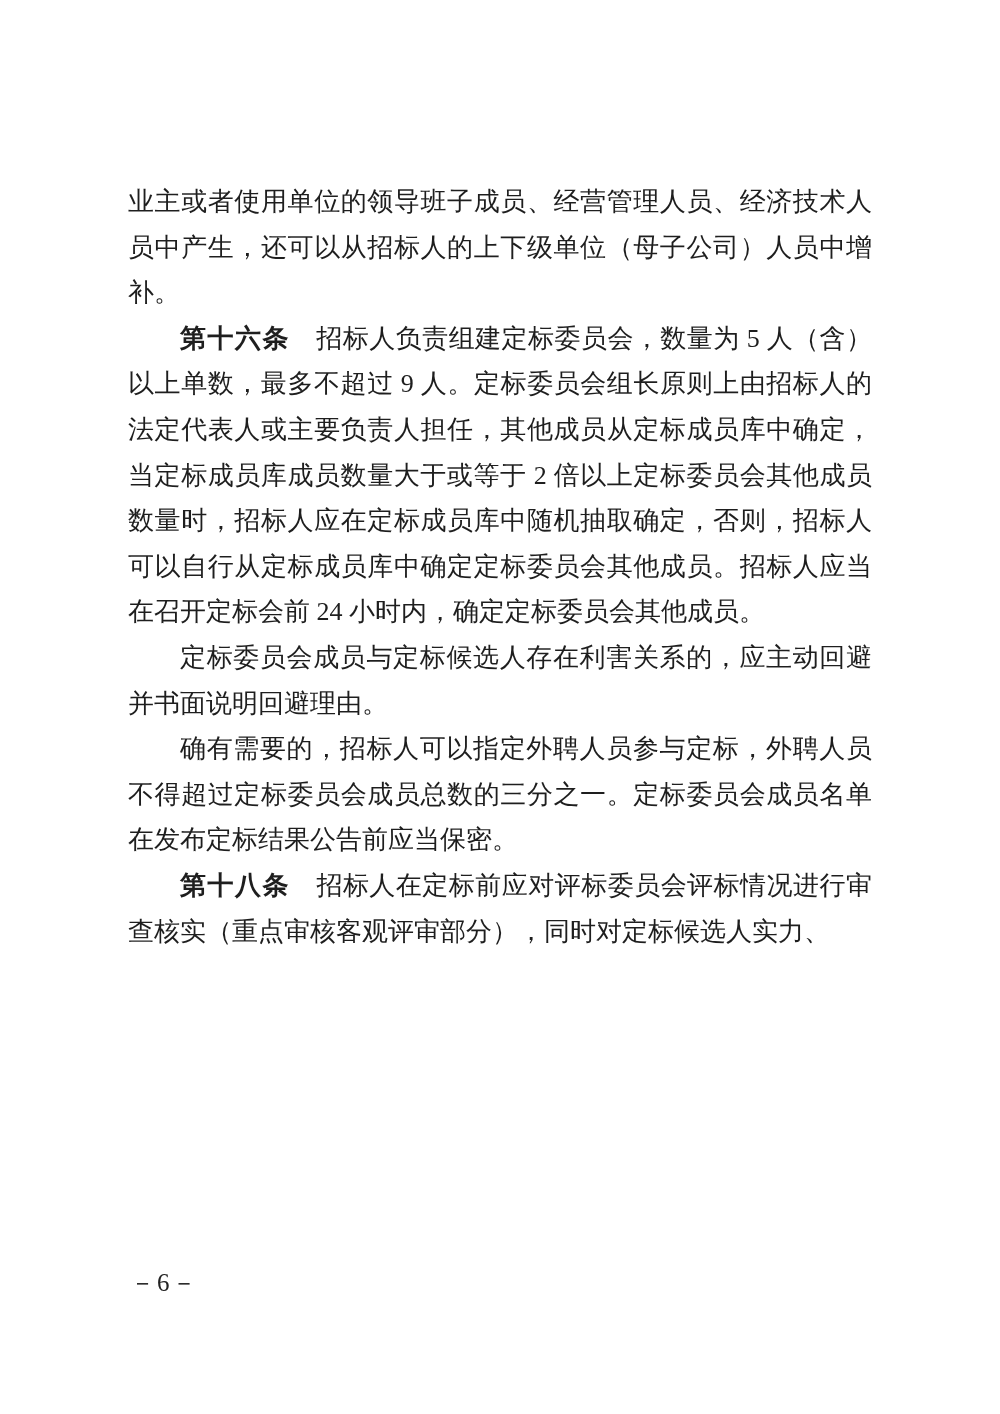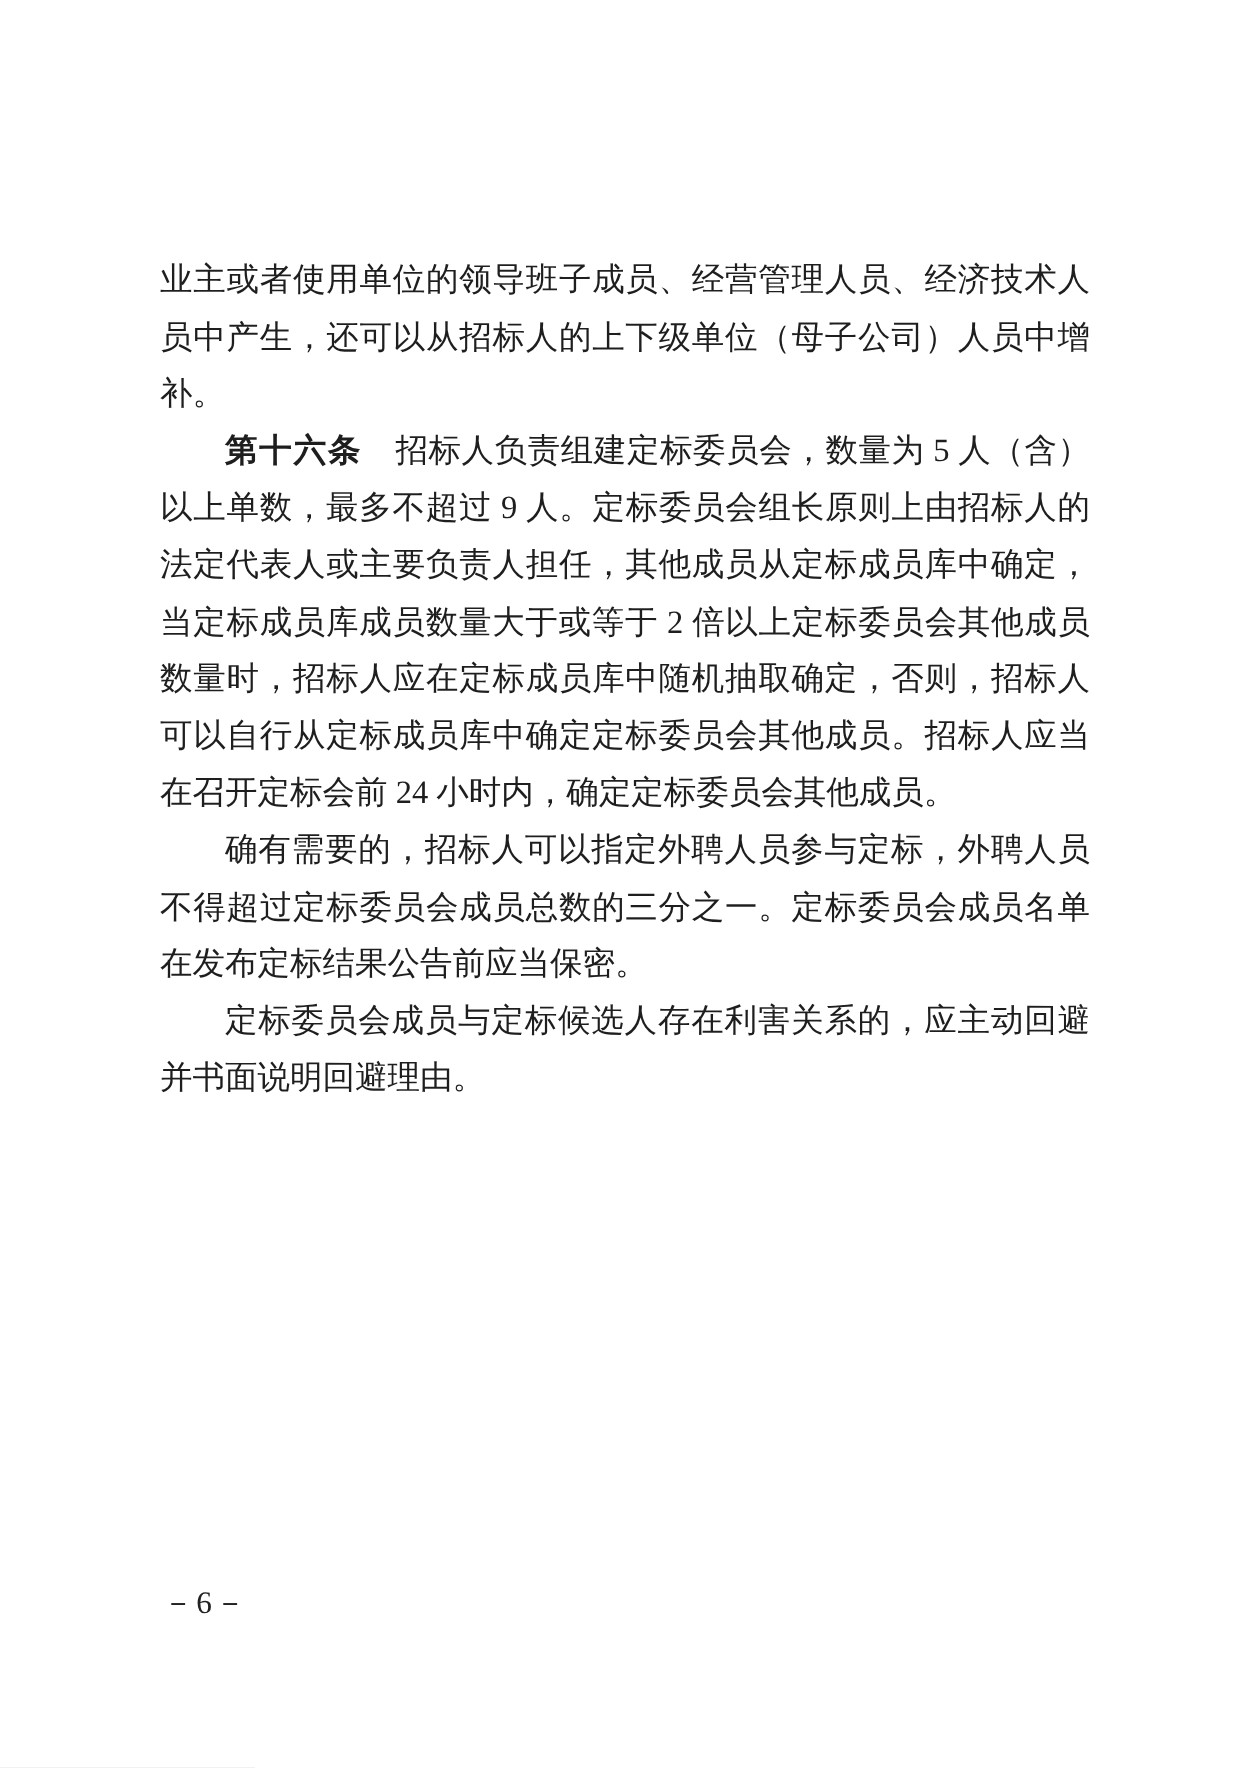--- a/index.html
+++ b/index.html
@@ -12,21 +12,21 @@
     width: 1000px;
     height: 1414px;
     margin: 0 auto;
     background: #ffffff;
     overflow: hidden;
     font-family: "Liberation Serif", "DejaVu Serif", serif;
   }
   .doc-body {
     position: absolute;
     left: 128px;
-    top: 201px;
+    top: 179px;
     width: 744px;
     font-size: 26px;
     line-height: 45.6px;
     color: #1e1e1e;
     text-align: justify;
     text-justify: inter-character;
   }
   .doc-body p {
     margin: 0;
     padding: 0;
@@ -51,17 +51,18 @@
     font-family: "Liberation Serif", "DejaVu Serif", serif;
   }
 </style>
 </head>
 <body>
 
 <div class="page">
   <div class="doc-body" style="color: rgb(30, 30, 30);">
       <p class="no-indent">业主或者使用单位的领导班子成员、经营管理人员、经济技术人员中产生，还可以从招标人的上下级单位（母子公司）人员中增补。</p>
       <p><span class="article-heading">第十六条</span>　招标人负责组建定标委员会，数量为 5 人（含）以上单数，最多不超过 9 人。定标委员会组长原则上由招标人的法定代表人或主要负责人担任，其他成员从定标成员库中确定，当定标成员库成员数量大于或等于 2 倍以上定标委员会其他成员数量时，招标人应在定标成员库中随机抽取确定，否则，招标人可以自行从定标成员库中确定定标委员会其他成员。招标人应当在召开定标会前 24 小时内，确定定标委员会其他成员。</p>
+      <p>定标委员会成员与定标候选人存在利害关系的，应主动回避并书面说明回避理由。</p>
       <p>确有需要的，招标人可以指定外聘人员参与定标，外聘人员不得超过定标委员会成员总数的三分之一。定标委员会成员名单在发布定标结果公告前应当保密。</p>
-      <p>定标委员会成员与定标候选人存在利害关系的，应主动回避并书面说明回避理由。</p>
+      <p><span class="article-heading">第十八条</span>　招标人在定标前应对评标委员会评标情况进行审查核实（重点审核客观评审部分），同时对定标候选人实力、</p>
     </div>
   <div class="page-number">－6－</div>
 </div>
 
 </body></html>

